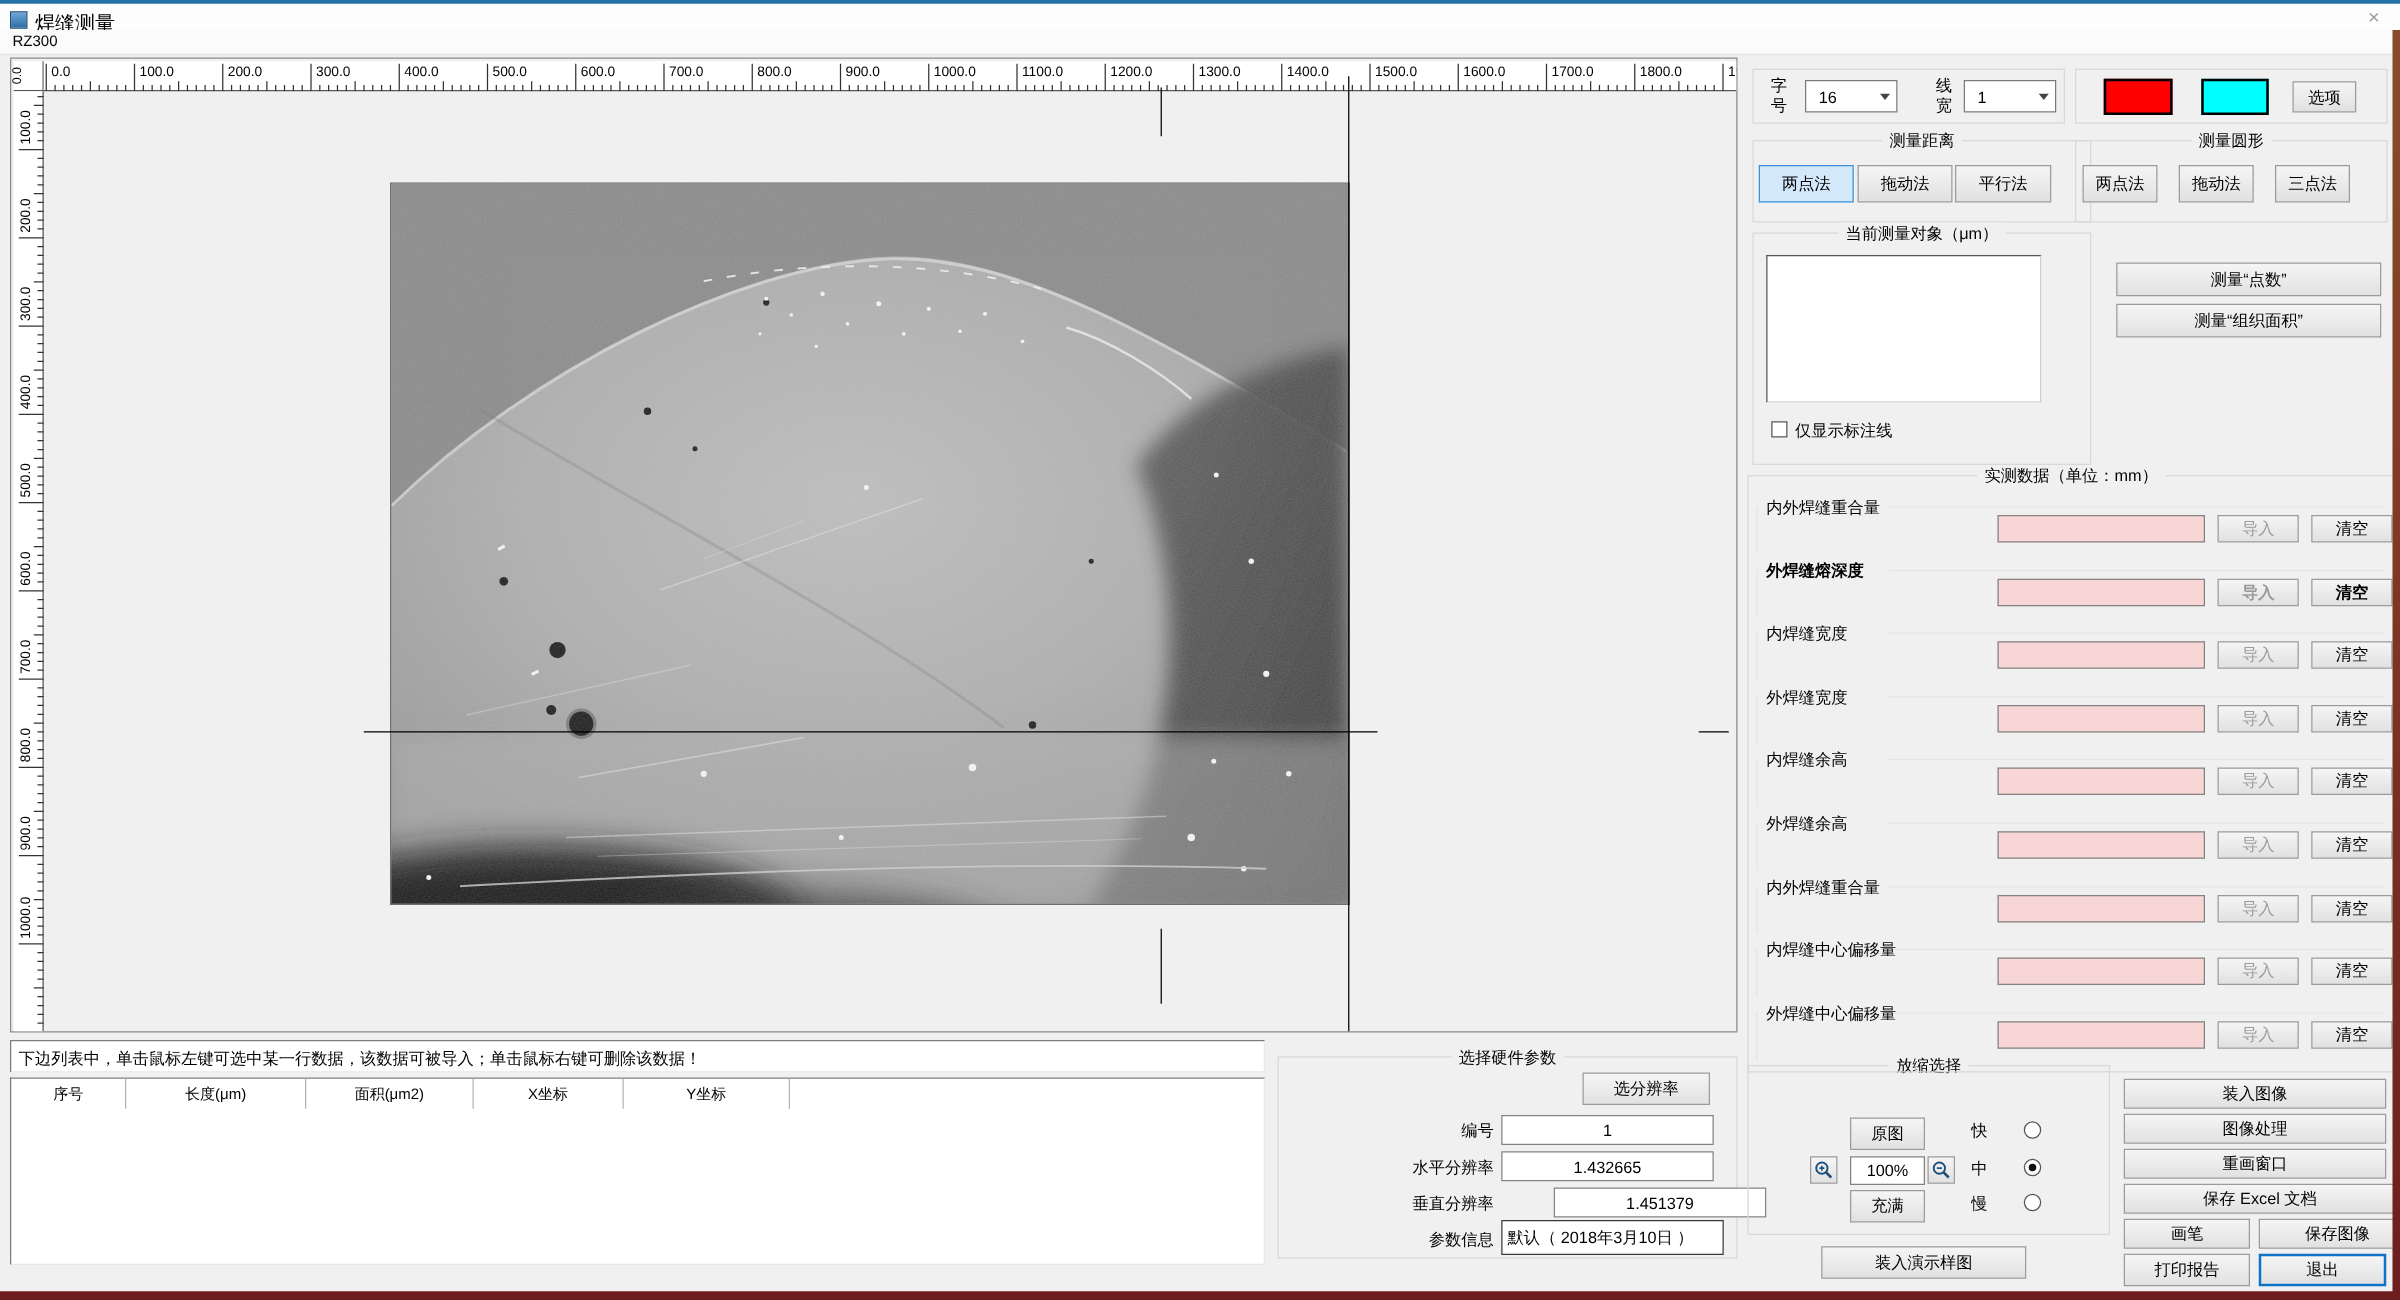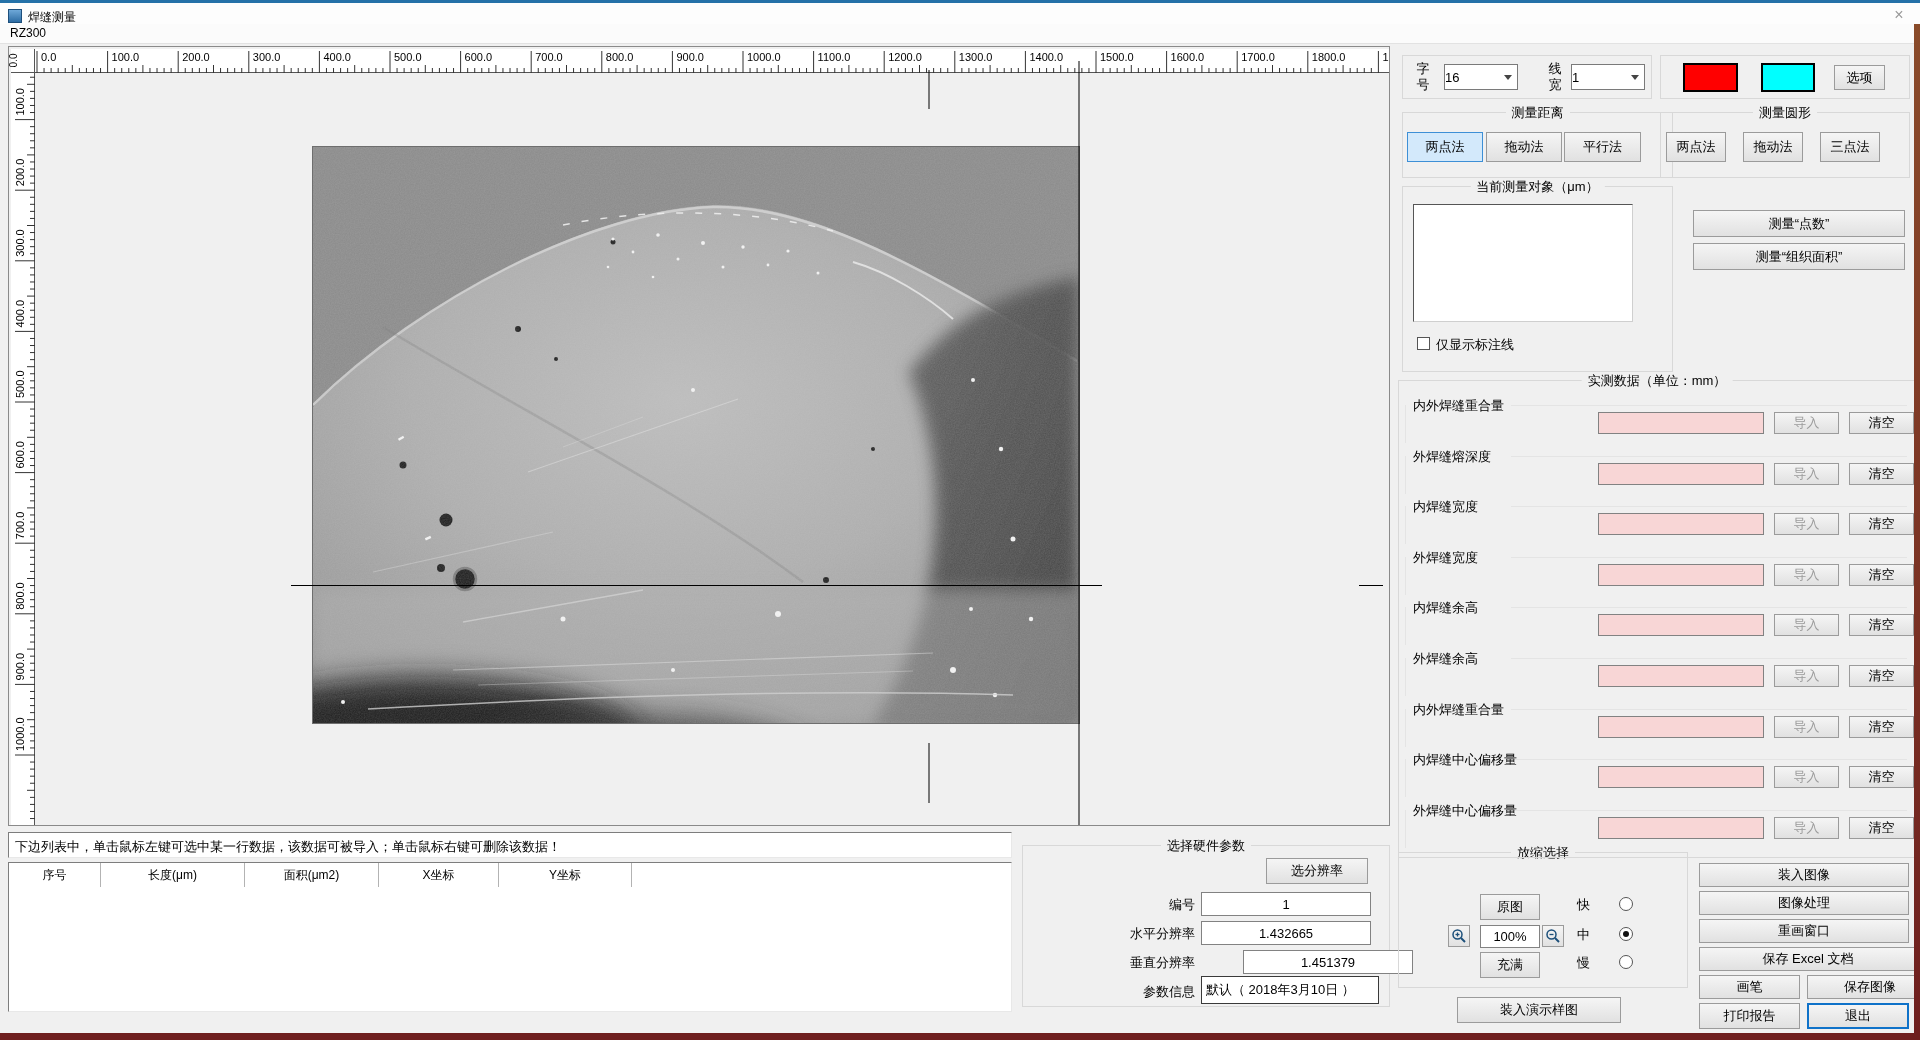--- a/index.html
+++ b/index.html
@@ -16,21 +16,21 @@
          display:flex;align-items:center;justify-content:center;font-size:13px;overflow:hidden;}
   .field.pink{background:#f8d6d6;}
   .field.left{justify-content:flex-start;padding-left:4px;}
   .grp{position:absolute;border:1px solid #d8d8d8;box-sizing:border-box;}
   .grp>.gt{position:absolute;top:-9px;left:50%;transform:translateX(-50%);
            background:#f0f0f0;padding:0 6px;font-size:13px;white-space:nowrap;}
   .lab{position:absolute;font-size:13px;white-space:nowrap;}
   .vlab{position:absolute;width:16px;font-size:13px;line-height:16px;word-break:break-all;text-align:center;}
   .combo{position:absolute;background:#fff;border:1px solid #7a7a7a;box-sizing:border-box;
          font-size:13px;display:flex;align-items:center;}
-  .combo .cv{flex:1;padding-left:0;}
+  .combo .cv{flex:1;padding-left:10px;}
   .combo .ca{width:18px;display:flex;align-items:center;justify-content:center;}
   .tri{width:0;height:0;border-left:4px solid transparent;border-right:4px solid transparent;border-top:5px solid #444;}
   .swatch{position:absolute;border:2px solid #000;box-sizing:border-box;}
   .radio{position:absolute;width:14px;height:14px;border:1px solid #555;border-radius:50%;
          background:#fff;box-sizing:border-box;}
   .radio.on::after{content:"";position:absolute;left:3px;top:3px;width:6px;height:6px;border-radius:50%;background:#111;}
   .cb{position:absolute;width:13px;height:13px;background:#fff;border:1px solid #555;box-sizing:border-box;}
   .sunken{background:#fff;border:1px solid;border-color:#7d7d7d #e8e8e8 #e8e8e8 #7d7d7d;box-sizing:border-box;}
   .thcell{position:absolute;top:0;height:24px;border-right:1px solid #b3b3b3;
           display:flex;align-items:center;justify-content:center;font-size:12px;box-sizing:border-box;}
@@ -45,21 +45,21 @@
   .rulerbox{position:absolute;background:#fff;}
   svg text{font-family:"Liberation Sans","DejaVu Sans",sans-serif;}
 </style>
 </head>
 <body>
 
 <div id="app">
 
   <div id="titlebar">
     <div class="abs" style="left:8px;top:6px;width:14px;height:14px;background:linear-gradient(#6ea8d8,#2e6da4);border:1px solid #1d4f7c;box-sizing:border-box;"></div>
-    <div class="abs" style="left:28px;top:6px;font-size:12px;">焊缝测量</div>
+    <div class="abs" style="left:28px;top:6px;font-size:16px;">焊缝测量</div>
     <div class="abs" style="left:1886px;top:3px;width:26px;height:18px;display:flex;align-items:center;justify-content:center;color:#9a9a9a;font-size:16px;">×</div>
   </div>
 
   <div id="menubar">
     <div class="abs" style="left:10px;top:2px;font-size:12px;">RZ300</div>
   </div>
 
   <div id="canvas">
 
     <div class="rulerbox" style="left:2px;top:2px;width:24px;height:24px;border-right:1px solid #555;border-bottom:1px solid #555;box-sizing:border-box;">
@@ -618,21 +618,21 @@
 
   <div class="grp" style="left:1398px;top:380px;width:518px;height:478px;">
     <span class="gt">实测数据（单位：mm）</span>
     <div id="measure-rows">
         <div class="mrow" style="top: 16px;">
           <span class="lab" style="left: 14px; top: 0px;">内外焊缝重合量</span>
           <div class="field pink" style="left: 199px; top: 15px; width: 166px; height: 22px;"></div>
           <div class="btn dis" style="left: 375px; top: 15px; width: 65px; height: 22px;">导入</div>
           <div class="btn" style="left: 450px; top: 15px; width: 65px; height: 22px;">清空</div>
         </div>
-        <div class="mrow" style="top: 66.6px;">
+        <div class="mrow" style="top: 66.6px; font-weight: bold;">
           <span class="lab" style="left: 14px; top: 0px;">外焊缝熔深度</span>
           <div class="field pink" style="left: 199px; top: 15px; width: 166px; height: 22px;"></div>
           <div class="btn dis" style="left: 375px; top: 15px; width: 65px; height: 22px;">导入</div>
           <div class="btn" style="left: 450px; top: 15px; width: 65px; height: 22px;">清空</div>
         </div>
         <div class="mrow" style="top: 117.2px;">
           <span class="lab" style="left: 14px; top: 0px;">内焊缝宽度</span>
           <div class="field pink" style="left: 199px; top: 15px; width: 166px; height: 22px;"></div>
           <div class="btn dis" style="left: 375px; top: 15px; width: 65px; height: 22px;">导入</div>
           <div class="btn" style="left: 450px; top: 15px; width: 65px; height: 22px;">清空</div>

